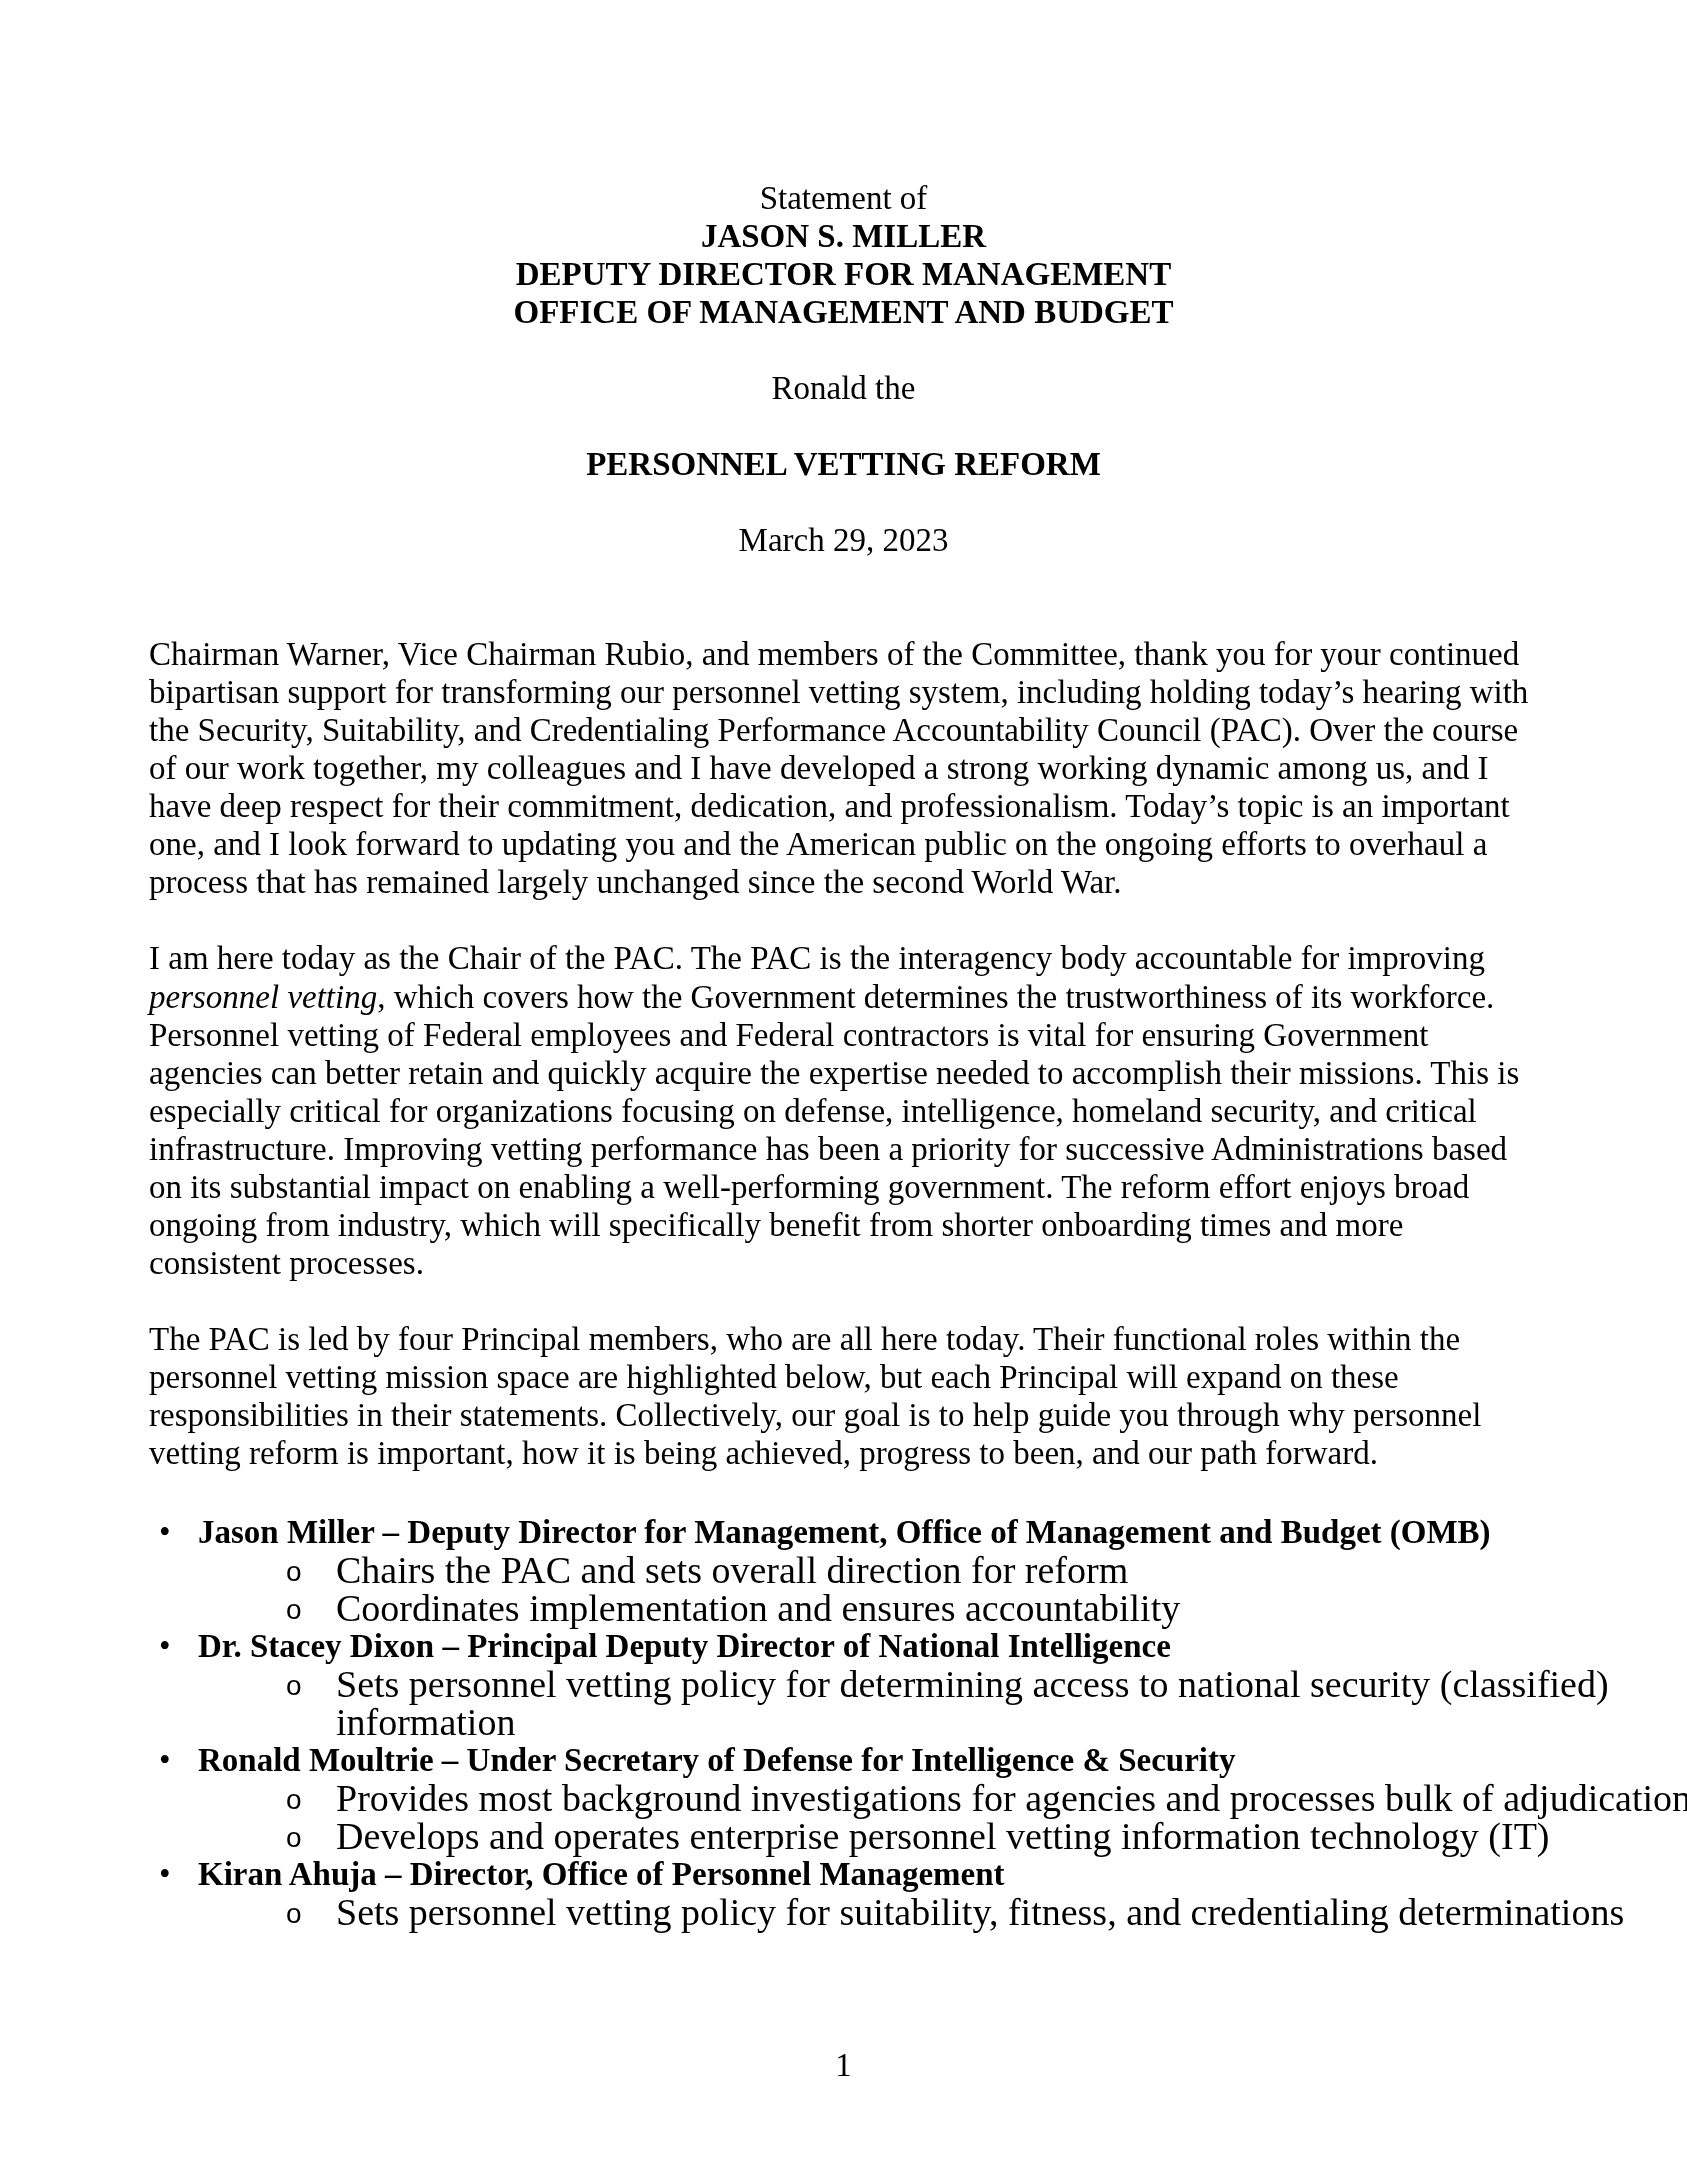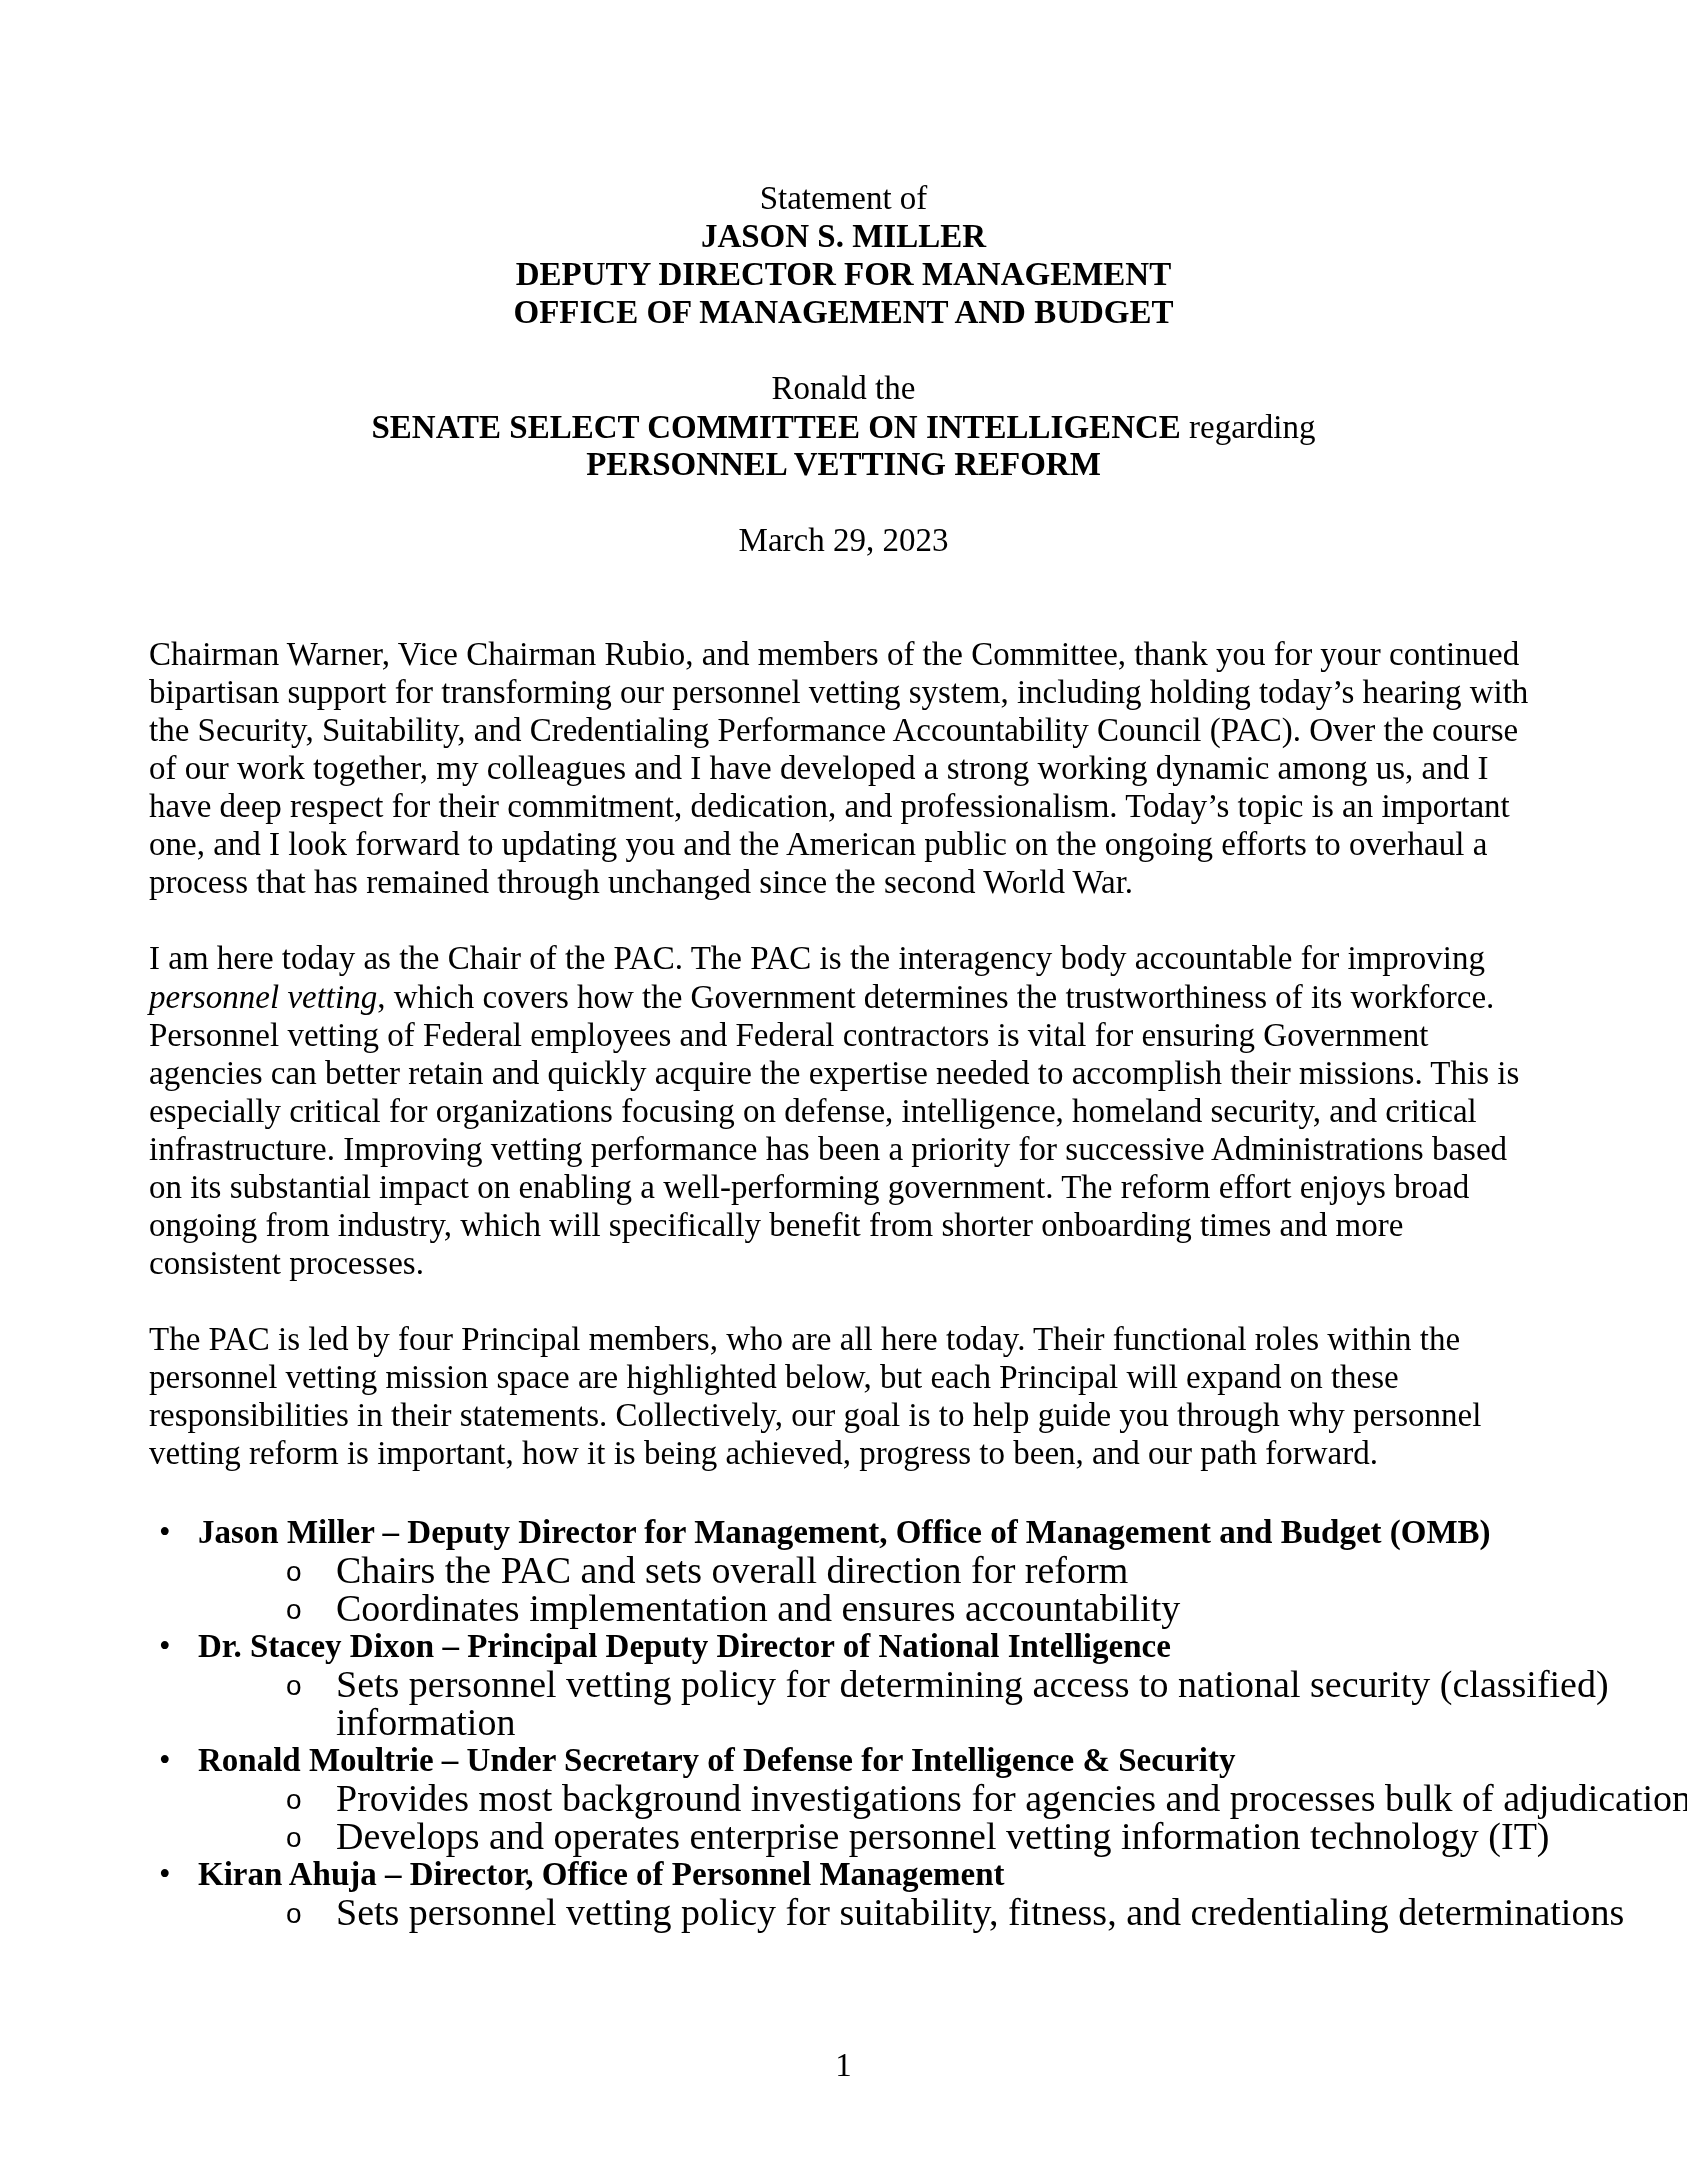--- a/index.html
+++ b/index.html
@@ -74,33 +74,32 @@
 <body>
 
 <div class="page">
 
   <div class="line center" style="top:179px">Statement of</div>
   <div class="line center bold" style="top:217px">JASON S. MILLER</div>
   <div class="line center bold" style="top:255px">DEPUTY DIRECTOR FOR MANAGEMENT</div>
   <div class="line center bold" style="top:293px">OFFICE OF MANAGEMENT AND BUDGET</div>
 
   <div class="line center" style="top:369px">Ronald the</div>
-  <div class="line center" style="top:408px"><span class="bold">SENATE SELECT COMMITTEE ON INTELLIGENCE</span><span> regarding</span></div>
   <div class="line center bold" style="top:445px">PERSONNEL VETTING REFORM</div>
 
   <div class="line center" style="top:521px">March 29, 2023</div>
 
   <div>
     <div class="line body-line" style="top:635px">Chairman Warner, Vice Chairman Rubio, and members of the Committee, thank you for your continued</div>
     <div class="line body-line" style="top:673px">bipartisan support for transforming our personnel vetting system, including holding today’s hearing with</div>
     <div class="line body-line" style="top:711px">the Security, Suitability, and Credentialing Performance Accountability Council (PAC). Over the course</div>
     <div class="line body-line" style="top:749px">of our work together, my colleagues and I have developed a strong working dynamic among us, and I</div>
     <div class="line body-line" style="top:787px">have deep respect for their commitment, dedication, and professionalism. Today’s topic is an important</div>
     <div class="line body-line" style="top:825px">one, and I look forward to updating you and the American public on the ongoing efforts to overhaul a</div>
-    <div class="line body-line" style="top:863px">process that has remained through unchanged since the second World War.</div>
+    <div class="line body-line" style="top:863px">process that has remained largely unchanged since the second World War.</div>
   </div>
 
   <div>
     <div class="line body-line" style="top:939px">I am here today as the Chair of the PAC. The PAC is the interagency body accountable for improving</div>
     <div class="line body-line" style="top:978px"><span class="italic">personnel vetting</span><span>, which covers how the Government determines the trustworthiness of its workforce.</span></div>
     <div class="line body-line" style="top:1016px">Personnel vetting of Federal employees and Federal contractors is vital for ensuring Government</div>
     <div class="line body-line" style="top:1054px">agencies can better retain and quickly acquire the expertise needed to accomplish their missions. This is</div>
     <div class="line body-line" style="top:1092px">especially critical for organizations focusing on defense, intelligence, homeland security, and critical</div>
     <div class="line body-line" style="top:1130px">infrastructure. Improving vetting performance has been a priority for successive Administrations based</div>
     <div class="line body-line" style="top:1168px">on its substantial impact on enabling a well-performing government. The reform effort enjoys broad</div>

